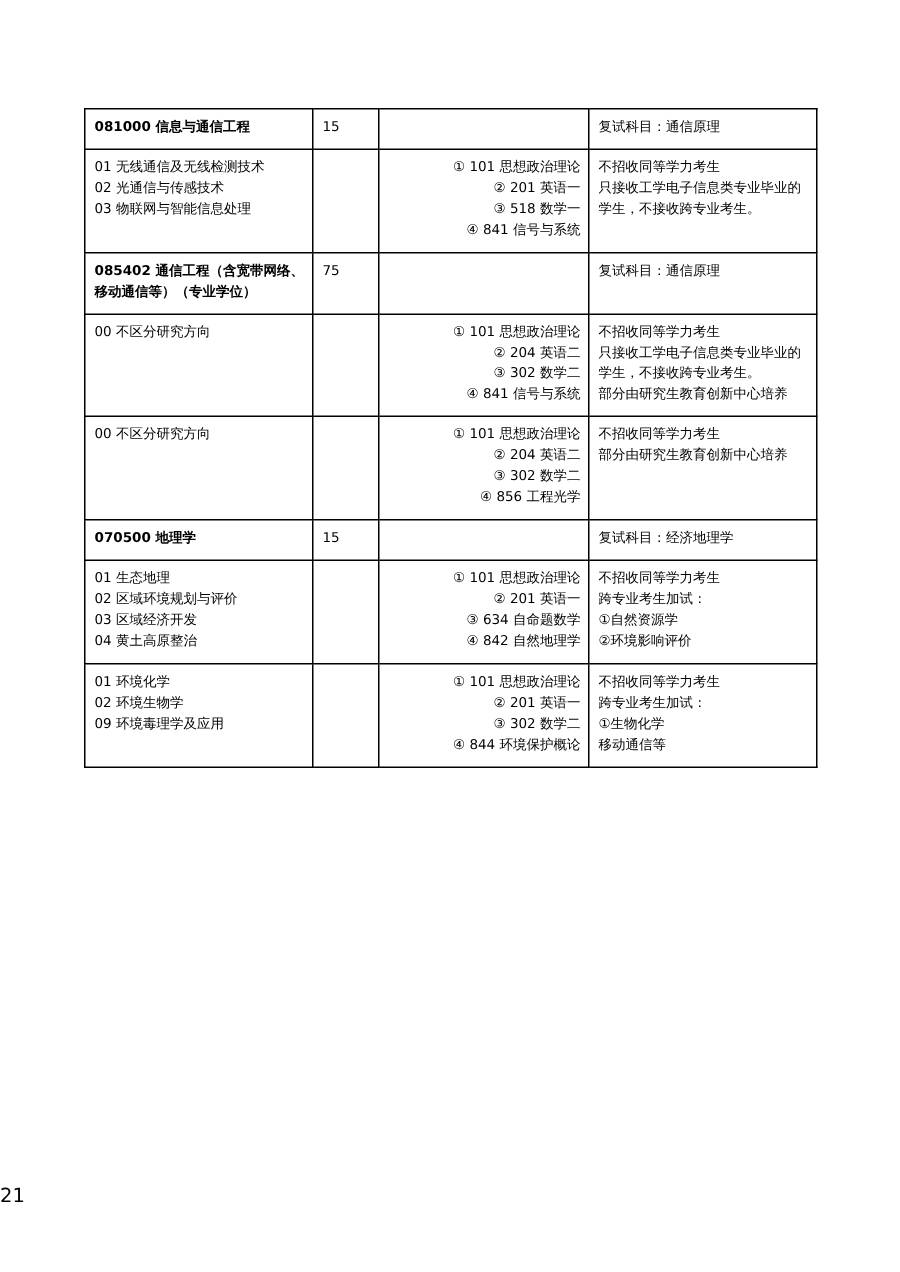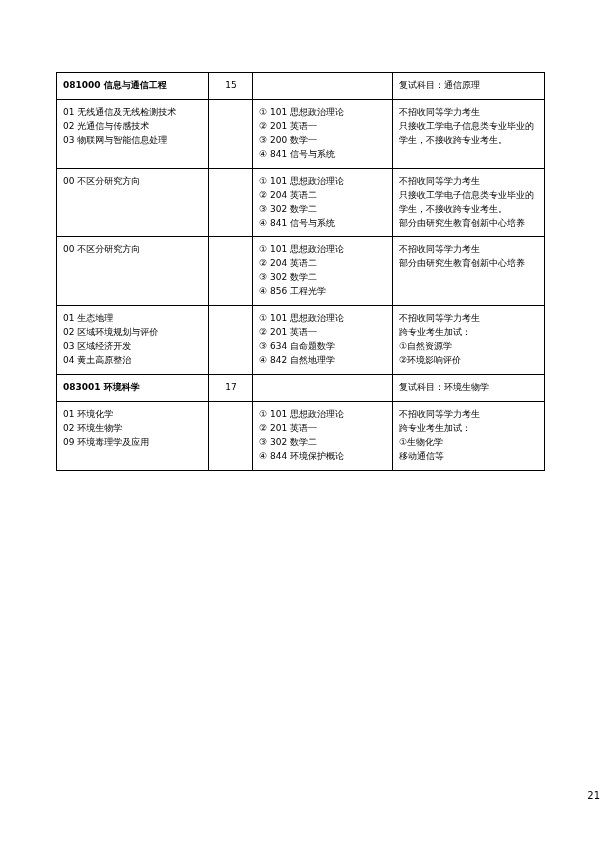--- a/index.html
+++ b/index.html
@@ -36,49 +36,50 @@
   col.c2 { width: 44px; }
   col.c3 { width: 140px; }
   col.c4 { width: 152px; }
 
   td.major {
     font-weight: bold;
     font-size: 9.2px;
     vertical-align: middle;
   }
   td.num {
-    text-align: center;
+    text-align: left;
     vertical-align: middle;
     font-size: 9.2px;
   }
   td.dirs {
     vertical-align: middle;
   }
   td.subj {
     vertical-align: middle;
+    text-align: right;
   }
   td.notes {
     vertical-align: middle;
   }
   .line {
     white-space: pre-wrap;
   }
   .subject-line {
     white-space: nowrap;
   }
   .blank {
     background: #ffffff;
   }
   .pagenum {
     position: absolute;
     left: 0;
     right: 0;
     top: 790px;
-    text-align: right;
-    font-size: 10px;
+    text-align: left;
+    font-size: 13px;
   }
 </style>
 </head>
 <body>
 
 <div class="page">
 
   <table class="catalog">
     <colgroup>
       <col class="c1">
@@ -98,29 +99,35 @@
       <tr>
         <td class="dirs">
           <div class="line">01 无线通信及无线检测技术</div>
           <div class="line">02 光通信与传感技术</div>
           <div class="line">03 物联网与智能信息处理</div>
         </td>
         <td class="num blank"></td>
         <td class="subj">
           <div class="subject-line">① 101 思想政治理论</div>
           <div class="subject-line">② 201 英语一</div>
-          <div class="subject-line">③ 200 数学一</div>
+          <div class="subject-line">③ 518 数学一</div>
           <div class="subject-line">④ 841 信号与系统</div>
         </td>
         <td class="notes">
           <div class="line">不招收同等学力考生</div>
           <div class="line">只接收工学电子信息类专业毕业的学生，不接收跨专业考生。</div>
         </td>
       </tr>
 
+      <tr>
+        <td class="major"><span class="line">085402 通信工程（含宽带网络、移动通信等）（专业学位）</span></td>
+        <td class="num"><span>75</span></td>
+        <td class="subj blank"></td>
+        <td class="notes"><span class="line">复试科目：通信原理</span></td>
+      </tr>
 
       <tr>
         <td class="dirs">
           <div class="line">00 不区分研究方向</div>
         </td>
         <td class="num blank"></td>
         <td class="subj">
           <div class="subject-line">① 101 思想政治理论</div>
           <div class="subject-line">② 204 英语二</div>
           <div class="subject-line">③ 302 数学二</div>
@@ -145,20 +152,26 @@
           <div class="subject-line">③ 302 数学二</div>
           <div class="subject-line">④ 856 工程光学</div>
         </td>
         <td class="notes">
           <div class="line">不招收同等学力考生</div>
           <div class="line">部分由研究生教育创新中心培养</div>
         </td>
       </tr>
 
 
+      <tr>
+        <td class="major"><span class="line">070500 地理学</span></td>
+        <td class="num"><span>15</span></td>
+        <td class="subj blank"></td>
+        <td class="notes"><span class="line">复试科目：经济地理学</span></td>
+      </tr>
 
       <tr>
         <td class="dirs">
           <div class="line">01 生态地理</div>
           <div class="line">02 区域环境规划与评价</div>
           <div class="line">03 区域经济开发</div>
           <div class="line">04 黄土高原整治</div>
         </td>
         <td class="num blank"></td>
         <td class="subj">
@@ -168,26 +181,20 @@
           <div class="subject-line">④ 842 自然地理学</div>
         </td>
         <td class="notes">
           <div class="line">不招收同等学力考生</div>
           <div class="line">跨专业考生加试：</div>
           <div class="line">①自然资源学</div>
           <div class="line">②环境影响评价</div>
         </td>
       </tr>
 
-      <tr>
-        <td class="major"><span class="line">083001 环境科学</span></td>
-        <td class="num"><span>17</span></td>
-        <td class="subj blank"></td>
-        <td class="notes"><span class="line">复试科目：环境生物学</span></td>
-      </tr>
 
       <tr>
         <td class="dirs">
           <div class="line">01 环境化学</div>
           <div class="line">02 环境生物学</div>
           <div class="line">09 环境毒理学及应用</div>
         </td>
         <td class="num blank"></td>
         <td class="subj">
           <div class="subject-line">① 101 思想政治理论</div>

